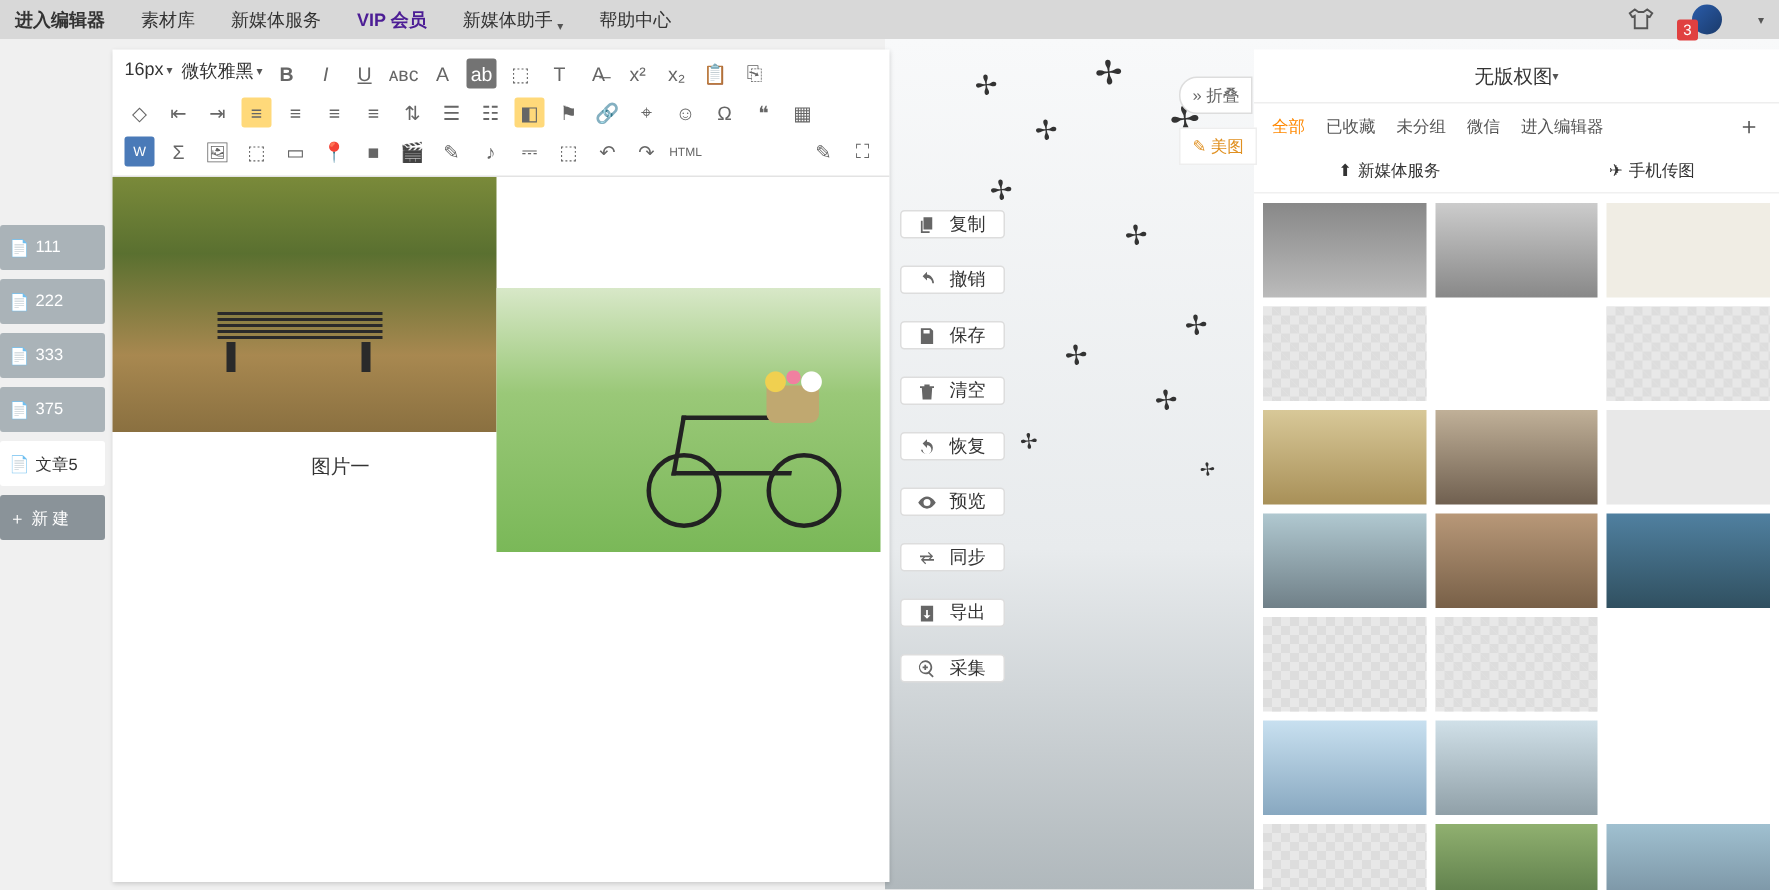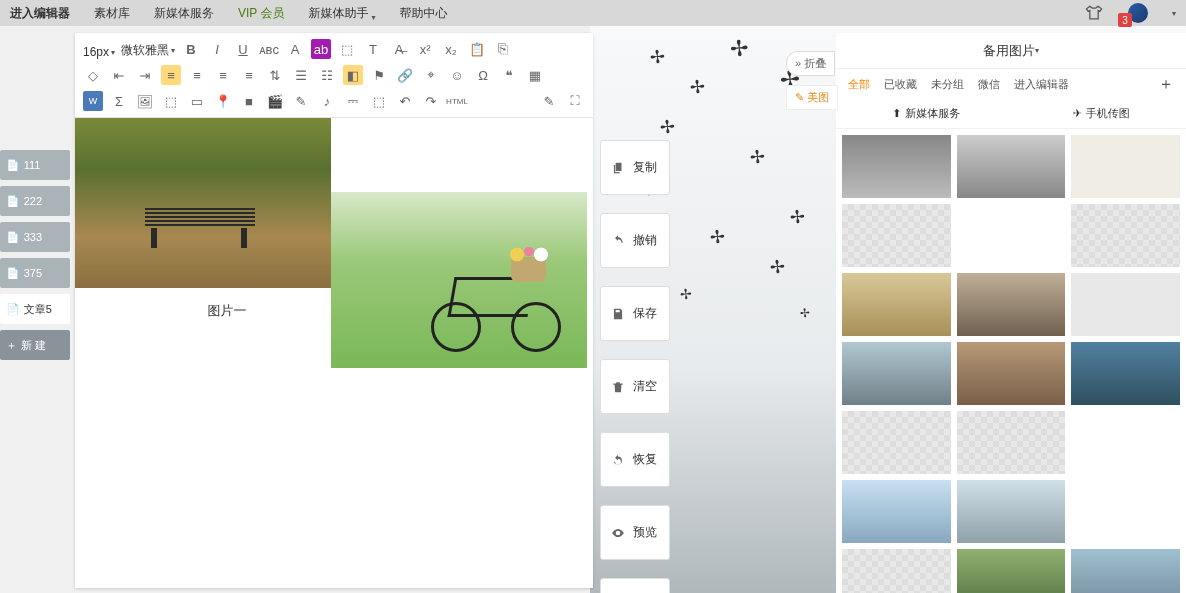--- a/index.html
+++ b/index.html
@@ -1,53 +1,53 @@
 <!DOCTYPE html>
 <html><head>
 <meta charset="utf-8">
 <style>
 *{box-sizing:border-box;margin:0;padding:0;font-family:"Microsoft YaHei",Arial,sans-serif}
 body{width:1186px;height:593px;overflow:hidden;background:#f0f0f0;position:relative}
 .bg-art{position:absolute;top:26px;left:590px;right:0;bottom:0;background:linear-gradient(180deg,#f8f9fa 0%,#e8ebed 60%,#b0b8bc 100%);z-index:0}
 .bird{position:absolute;font-size:18px;color:#333;transform:rotate(-5deg)}
 .topbar{height:26px;background:#d8d8d8;display:flex;align-items:center;gap:24px;padding:0 10px;font-size:12px;color:#333;position:relative;z-index:3}
 .topbar .item{cursor:pointer;display:flex;align-items:flex-end;gap:3px}
-.vip{color:#4d7c0f;font-weight:normal}
+.vip{color:#4c1d95;font-weight:bold}
 .tri{font-size:8px;color:#555}
 .spacer{flex:1}
 .shirt{width:20px;height:20px}
 .avatar{width:20px;height:20px;border-radius:50%;background:linear-gradient(135deg,#2a5caa,#1a3a6a);position:relative}
 .badge{position:absolute;left:-10px;bottom:-4px;background:#e04040;color:#fff;font-size:10px;width:14px;height:14px;border-radius:2px;display:flex;align-items:center;justify-content:center}
 .left-dock{position:absolute;left:0;top:150px;width:70px;z-index:2}
 .dock-item{height:30px;background:#aab3b8;color:#fff;font-size:11px;display:flex;align-items:center;gap:4px;padding:0 6px;margin-bottom:6px;border-radius:2px;cursor:pointer}
 .dock-item.active{background:#fff;color:#333}
 .dock-item.new{background:#8a9399}
 .editor{position:absolute;left:75px;top:33px;width:518px;height:555px;background:#fff;box-shadow:0 1px 3px rgba(0,0,0,.15);z-index:2}
 .etoolbar{padding:6px 8px;border-bottom:1px solid #e3e3e3}
-.erow{display:flex;align-items:flex-end;gap:6px;margin-bottom:6px;flex-wrap:nowrap}
+.erow{display:flex;align-items:flex-start;gap:6px;margin-bottom:6px;flex-wrap:nowrap}
 .erow:last-child{margin-bottom:0}
 .tbtn{width:20px;height:20px;display:flex;align-items:center;justify-content:center;font-size:13px;color:#666;cursor:pointer;border-radius:2px}
 .tbtn.active{background:#ffd97a}
 .fsize{font-size:12px;color:#333;cursor:pointer;display:flex;align-items:center;gap:2px}
 .canvas{position:relative;height:480px}
 .img1{position:absolute;left:0;top:0;width:256px;height:170px;background:linear-gradient(180deg,#7a8a3a 0%,#5a7030 30%,#a88850 70%,#8a7040 100%)}
 .bench{position:absolute;left:70px;top:90px;width:110px;height:40px}
 .bench::before{content:"";position:absolute;top:0;left:0;right:0;height:18px;background:repeating-linear-gradient(0deg,#2a2a2a 0,#2a2a2a 2px,transparent 2px,transparent 4px)}
 .bench::after{content:"";position:absolute;bottom:0;left:6px;width:6px;height:20px;background:#2a2a2a;box-shadow:90px 0 #2a2a2a}
 .cap1{position:absolute;left:0;top:184px;width:304px;text-align:center;font-size:13px;color:#333}
 .img2{position:absolute;left:256px;top:74px;width:256px;height:176px;background:linear-gradient(180deg,#d8e8c8 0%,#9ac878 40%,#7ab858 100%)}
 .bike{position:absolute;left:100px;top:70px;width:130px;height:90px}
 .wheel{position:absolute;width:50px;height:50px;border:3px solid #222;border-radius:50%;bottom:0}
 .wheel.w1{left:0}.wheel.w2{right:0}
 .frame{position:absolute;left:20px;top:15px;width:80px;height:40px;border:3px solid #222;border-right:0;transform:skewX(-10deg)}
 .basket{position:absolute;left:80px;top:-5px;width:35px;height:25px;background:#c0a870;border-radius:0 0 6px 6px}
 .flowers{position:absolute;left:78px;top:-15px;width:40px;height:15px;background:radial-gradient(circle at 20% 50%,#f0d050 20%,transparent 22%),radial-gradient(circle at 50% 30%,#f080a0 20%,transparent 22%),radial-gradient(circle at 80% 50%,#fff 20%,transparent 22%)}
 .cap2{position:absolute;left:256px;top:262px;width:256px;text-align:center;font-size:13px;color:#333}
 .actions{position:absolute;left:600px;top:140px;z-index:2;display:flex;flex-direction:column;gap:18px}
-.abtn{display:flex;align-items:center;gap:8px;background:#fff;border:1px solid #ddd;border-radius:3px;padding:18px 10px;font-size:12px;color:#333;cursor:pointer;width:70px}
+.abtn{display:flex;align-items:center;gap:8px;background:#fff;border:1px solid #ddd;border-radius:3px;padding:0 10px;font-size:12px;color:#333;cursor:pointer;width:70px}
 .abtn svg{width:14px;height:14px;fill:#666;flex-shrink:0}
 .rpanel{position:absolute;right:0;top:33px;width:350px;height:560px;background:#fff;z-index:2;display:flex;flex-direction:column}
 .fold{position:absolute;left:-50px;top:18px;background:#fff;border:1px solid #ddd;border-radius:12px 0 0 12px;padding:4px 8px;font-size:11px;color:#666;cursor:pointer}
 .rtabs{display:flex;height:36px;border-bottom:1px solid #eee}
 .rtab{flex:1;display:flex;align-items:center;justify-content:center;font-size:13px;color:#333;cursor:pointer}
 .rtab.active{font-weight:bold}
 .beauty{position:absolute;left:-50px;top:52px;background:#fff;border:1px solid #eee;padding:4px 8px;font-size:11px;color:#e09020;cursor:pointer;display:flex;align-items:center;gap:3px}
 .filters{display:flex;height:30px;align-items:center;font-size:11px;color:#555;padding:0 6px;gap:2px}
 .filter{padding:2px 6px;cursor:pointer}
 .filter.active{color:#ff8800}
@@ -122,21 +122,21 @@
           <b>B</b>
         </div>
       <div class="tbtn">
           <i>I</i>
         </div>
       <div class="tbtn">
           <u>U</u>
         </div>
       <div class="tbtn">ᴀʙᴄ</div>
       <div class="tbtn">A</div>
-      <div class="tbtn" style="background:#a21caf;color:#fff">ab</div>
+      <div class="tbtn" style="background:#737373;color:#fff">ab</div>
       <div class="tbtn">⬚</div>
       <div class="tbtn">T</div>
       <div class="tbtn">A̶</div>
       <div class="tbtn">x²</div>
       <div class="tbtn">x₂</div>
       <div class="tbtn">📋</div>
       <div class="tbtn">⎘</div>
     </div>
     <div class="erow">
       <div class="tbtn">◇</div>
@@ -251,21 +251,21 @@
       </svg>
       <span>采集</span>
     </div>
 </div>
 
 <div class="rpanel">
   <div class="fold">» <span>折叠</span></div>
   <div class="beauty">✎ <span>美图</span></div>
   <div class="rtabs">
     <div class="rtab">
-        <span>备用图片</span> 
+        <span>无版权图</span> 
         <span class="tri">▾</span>
       </div>
   </div>
   <div class="filters">
     <div class="filter active">全部</div>
     <div class="filter">已收藏</div>
     <div class="filter">未分组</div>
     <div class="filter">微信</div>
     <div class="filter">进入编辑器</div>
     <div class="plus">＋</div>

